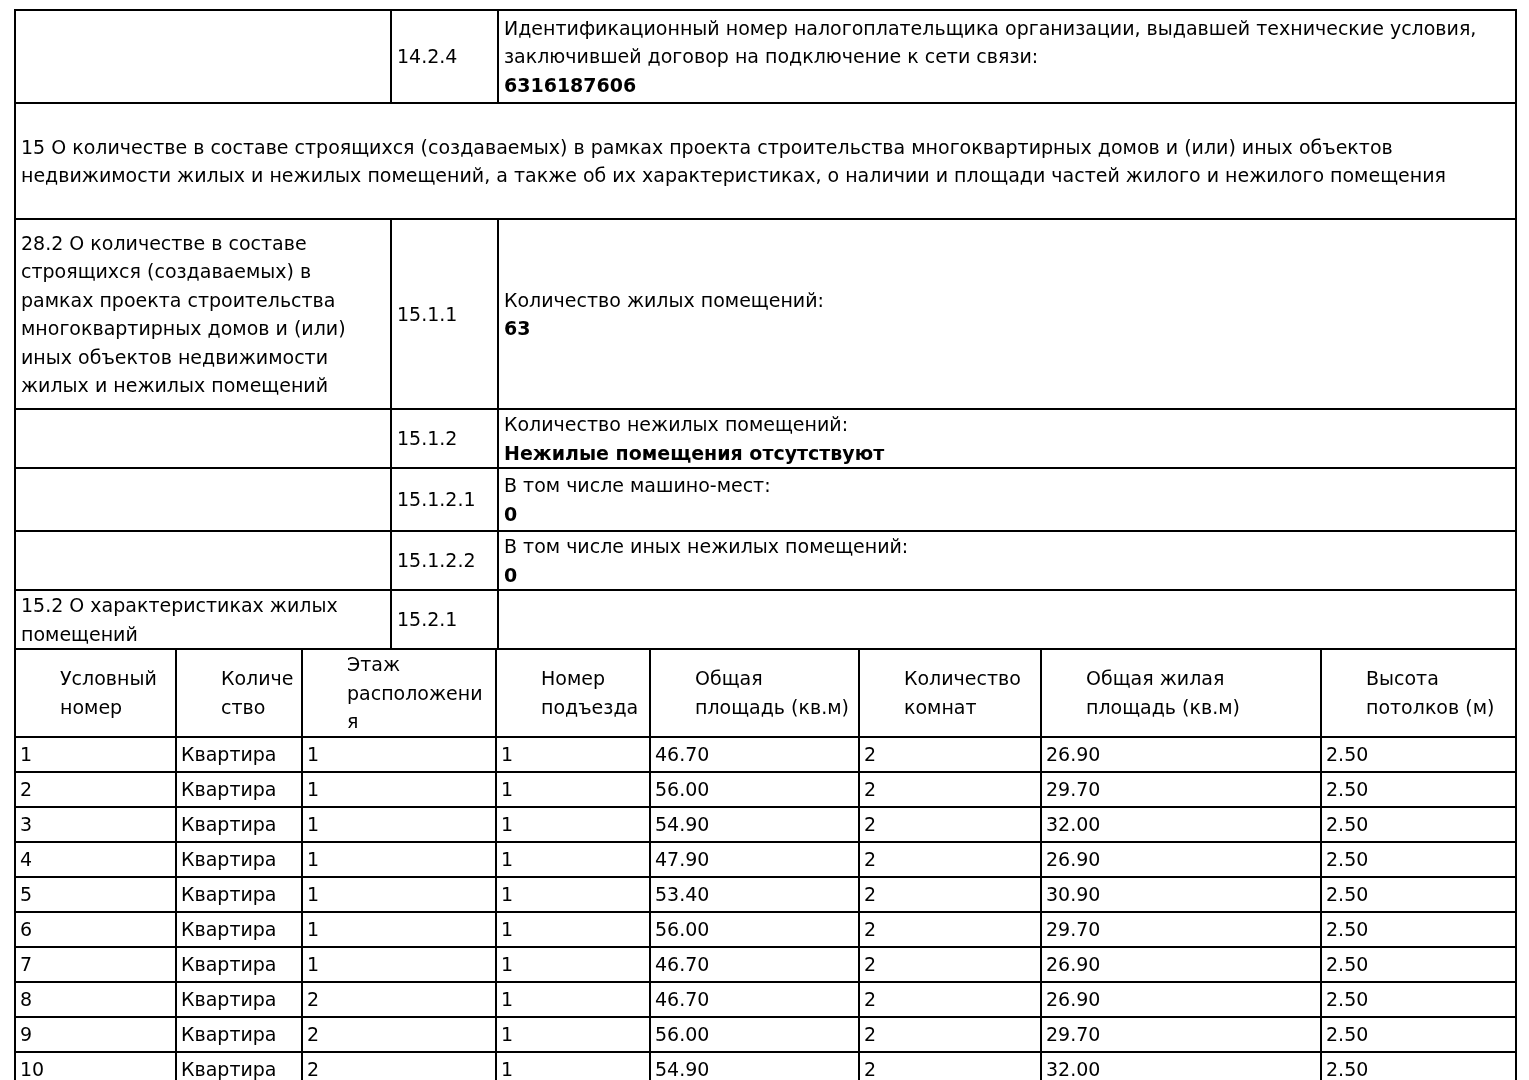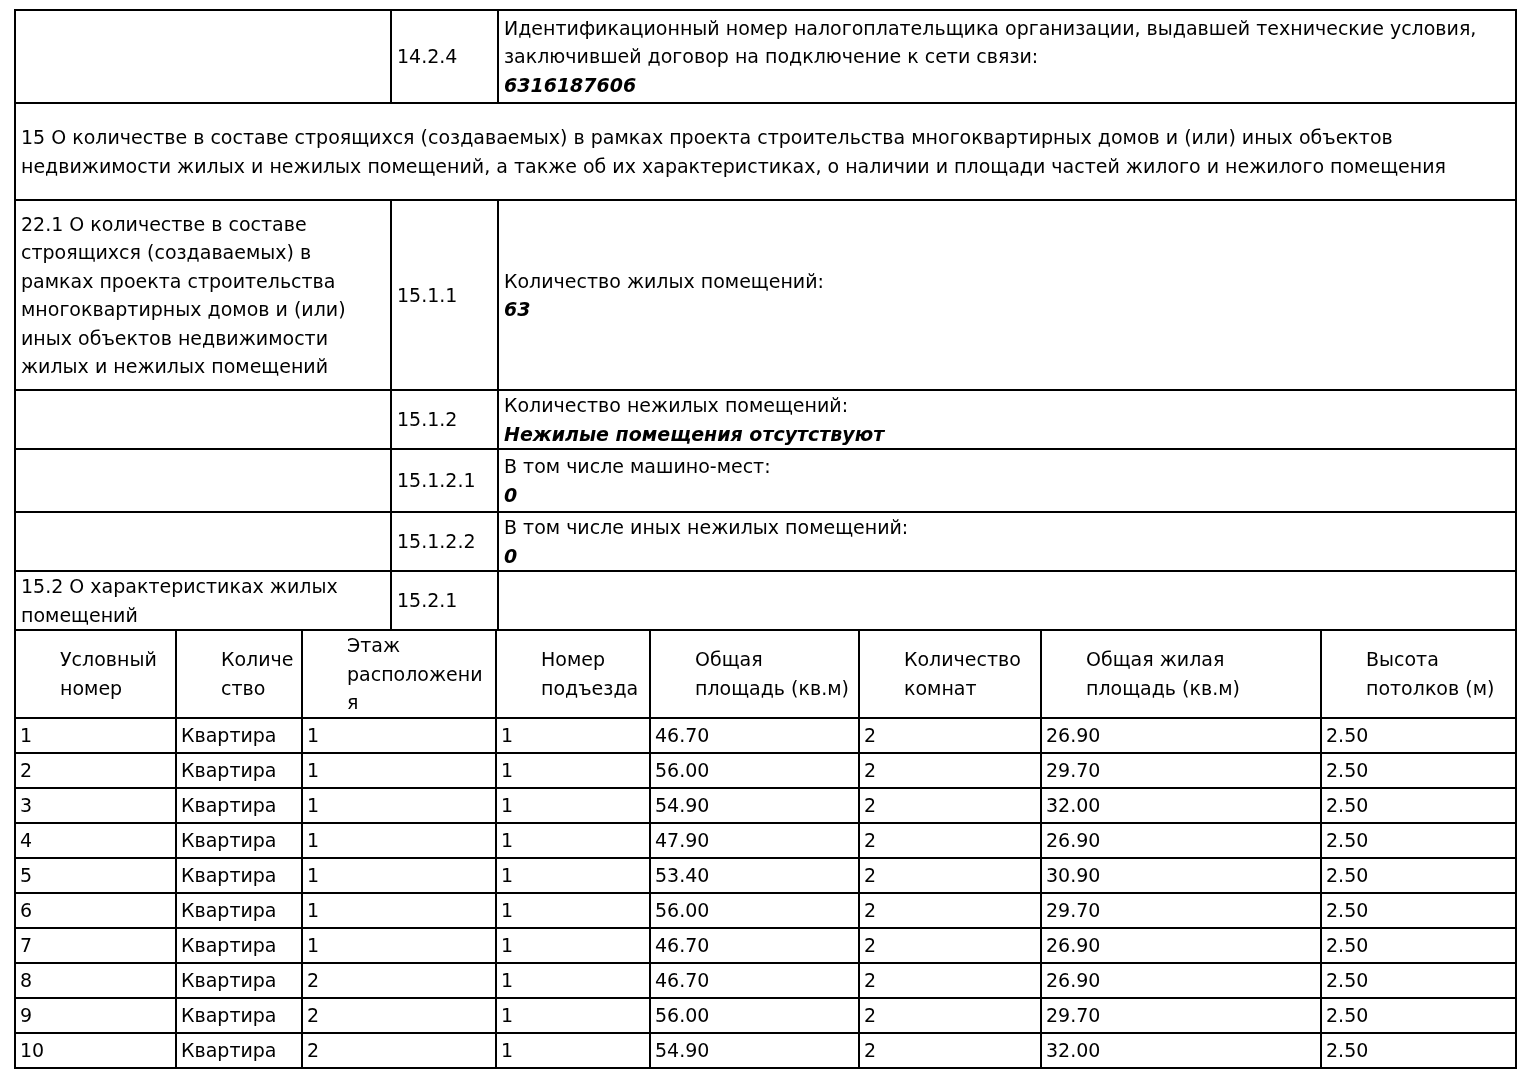--- a/index.html
+++ b/index.html
@@ -22,23 +22,23 @@
   }
   td, th {
     border: 2px solid #000;
     padding: 0 5px;
     vertical-align: middle;
     text-align: left;
     font-weight: 400;
     overflow: hidden;
     word-wrap: break-word;
   }
-  .bold { font-weight: 700; font-style: italic; }
+  .bold { font-weight: 700; }
   tr.h93  { height: 93px; }
-  tr.h97  { height: 97px; }
+  tr.h97  { height: 116px; }
   tr.h190 { height: 190px; }
   tr.h65  { height: 52px; }
   tr.h63  { height: 63px; }
   tr.h70  { height: 70px; }
   .apt { margin-top: -2px; }
   .apt thead th { vertical-align: middle; padding-left: 44px; }
   .apt tbody tr { height: 35px; }
   .apt td, .apt th { padding: 0 4px; }
 </style>
 </head>
@@ -61,21 +61,21 @@
         <div>Идентификационный номер налогоплательщика организации, выдавшей технические условия, заключившей договор на подключение к сети связи:</div>
         <div class="bold">6316187606</div>
       </td>
     </tr>
 
     <tr class="h97">
       <td colspan="3">15 О количестве в составе строящихся (создаваемых) в рамках проекта строительства многоквартирных домов и (или) иных объектов недвижимости жилых и нежилых помещений, а также об их характеристиках, о наличии и площади частей жилого и нежилого помещения</td>
     </tr>
 
     <tr class="h190">
-      <td>22.1 О количестве в составе строящихся (создаваемых) в рамках проекта строительства многоквартирных домов и (или) иных объектов недвижимости жилых и нежилых помещений</td>
+      <td>28.2 О количестве в составе строящихся (создаваемых) в рамках проекта строительства многоквартирных домов и (или) иных объектов недвижимости жилых и нежилых помещений</td>
       <td>15.1.1</td>
       <td>
         <div>Количество жилых помещений:</div>
         <div class="bold">63</div>
       </td>
     </tr>
 
     <tr class="h65">
       <td></td>
       <td>15.1.2</td>

